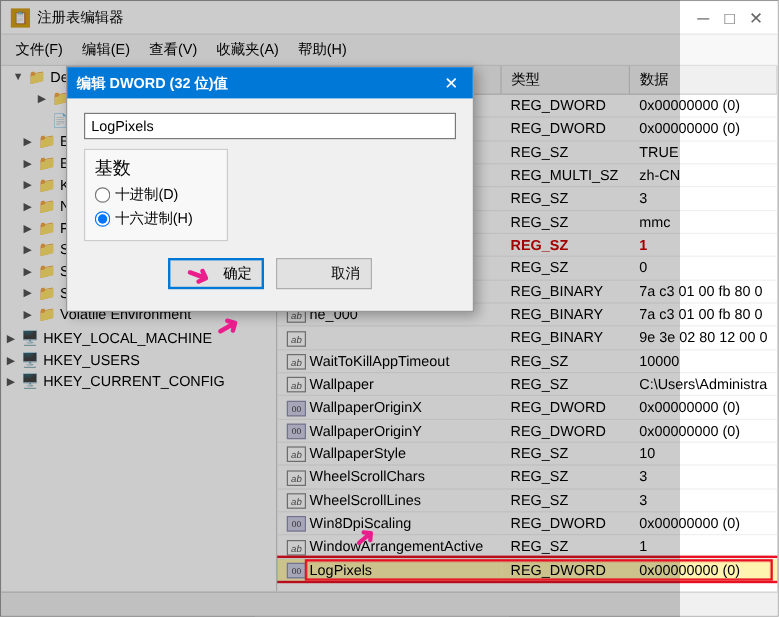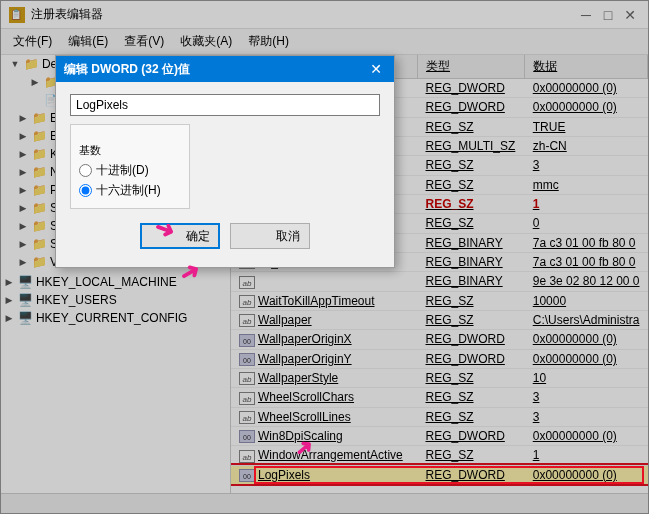--- a/index.html
+++ b/index.html
@@ -128,21 +128,20 @@
     .registry-panel {
       flex: 1;
       display: flex;
       flex-direction: column;
       overflow: hidden;
     }
 
     .registry-table {
       flex: 1;
       overflow-y: auto;
-      text-decoration: underline;
     }
 
     table {
       width: 100%;
       border-collapse: collapse;
       font-size: 12px;
     }
 
     thead tr {
       background: #f0f0f0;
@@ -175,21 +174,21 @@
       font-size: 11px;
       display: flex;
       align-items: center;
     }
 
     
     .modal-overlay {
       position: fixed;
       top: 0;
       left: 0;
-      width: 649px;
+      width: 566px;
       height: 514px;
       background: rgba(0,0,0,0.2);
       display: flex;
       align-items: center;
       justify-content: center;
       z-index: 100;
     }
 
     .modal {
       background: #f0f0f0;
@@ -268,23 +267,22 @@
     }
 
     .base-group {
       flex: 0 0 120px;
       border: 1px solid #ccc;
       padding: 6px 8px;
       background: #f8f8f8;
     }
 
     .base-title {
-      font-size: 11px;
+      font-size: 15px;
       margin-bottom: 4px;
-      margin-top: 12px;
     }
 
     .radio-item {
       display: flex;
       align-items: center;
       gap: 4px;
       margin-bottom: 3px;
       font-size: 12px;
     }
 

